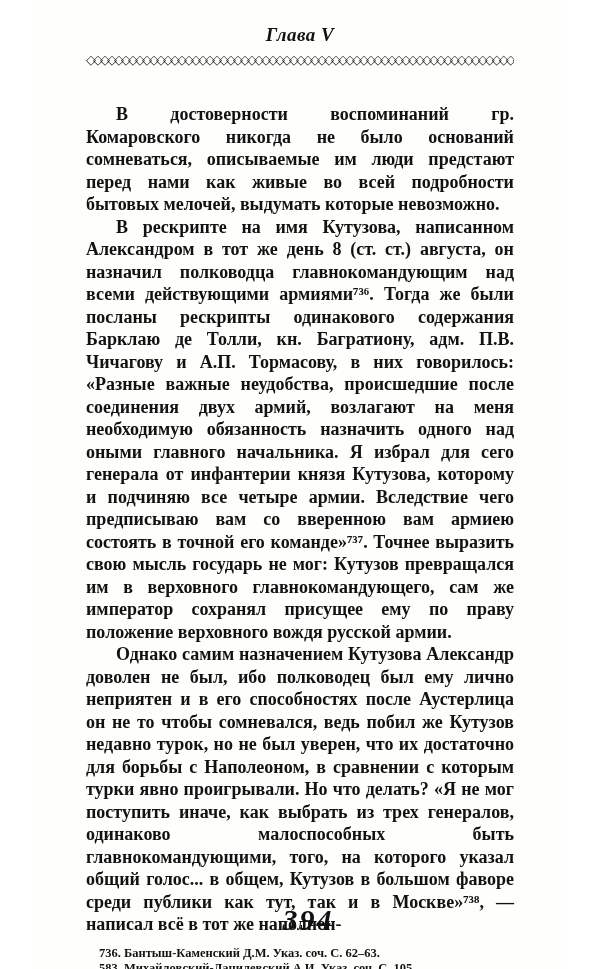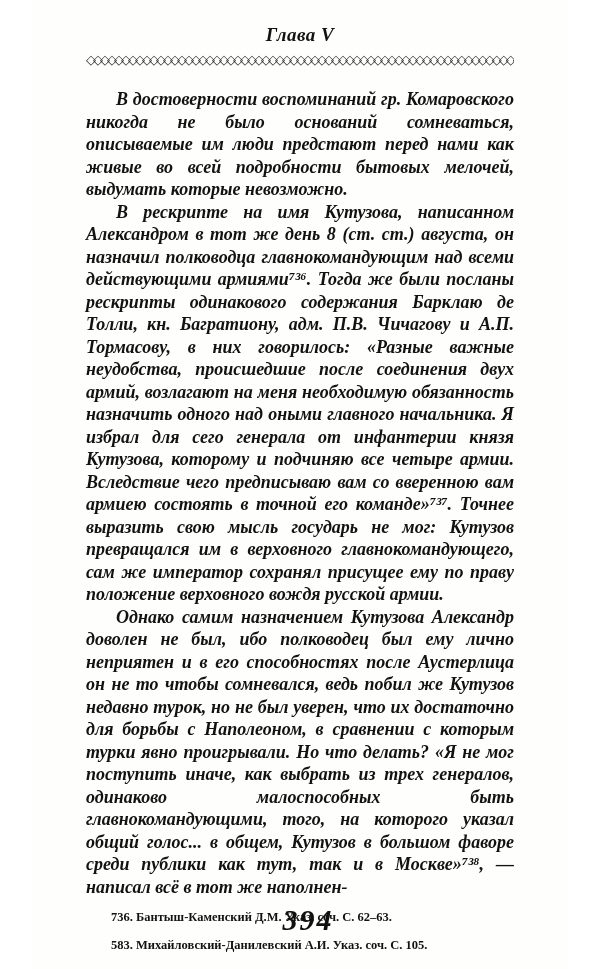--- a/index.html
+++ b/index.html
@@ -32,36 +32,35 @@
     white-space: nowrap;
     overflow: hidden;
     height: 17px;
     line-height: 17px;
     font-size: 13px;
     letter-spacing: -3px;
     color: #1a1a1a;
     margin: 0 0 0 0;
   }
   .body-text {
-    margin-top: 20px;
-    font-style: italic;
+    margin-top: 35px;
   }
   .body-text p {
     margin: 0;
     font-size: 18px;
     font-weight: 600;
     line-height: 22.5px;
     text-align: justify;
     text-indent: 30px;
   }
   .footnotes {
     margin-top: 10px;
   }
   .footnotes p {
-    margin: 12px;
+    margin: 0;
     font-size: 12.5px;
     font-weight: 600;
     line-height: 15.5px;
     text-align: justify;
     text-indent: 13px;
   }
   .page-number {
     position: absolute;
     left: 16px;
     right: 0;

